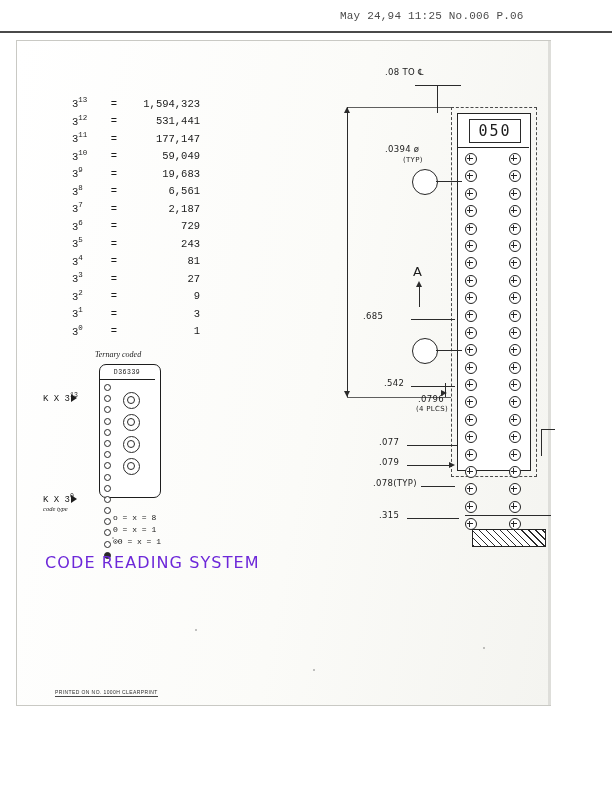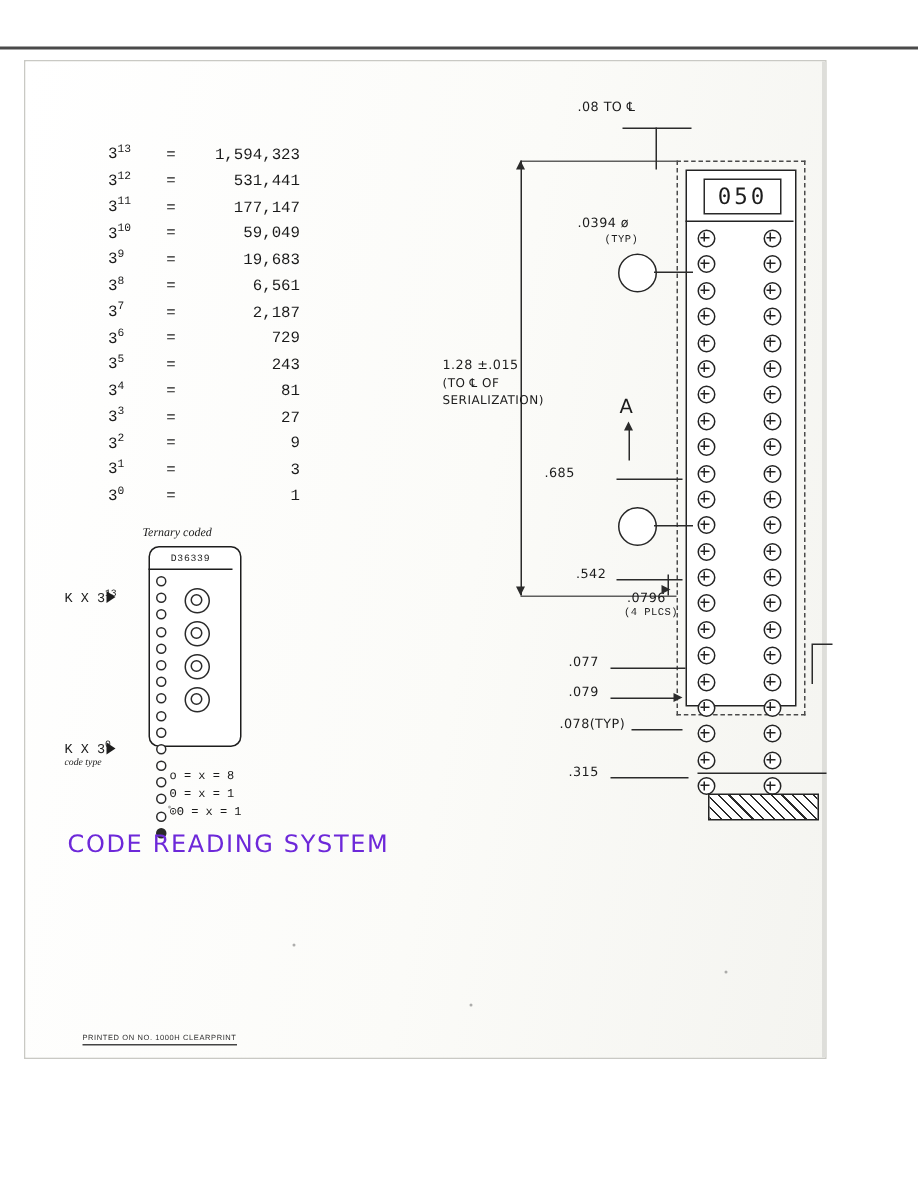--- a/index.html
+++ b/index.html
@@ -359,21 +359,21 @@
   .arrow-right { border-left: 6px solid #2b2b2b; }
 
   .dim {
     position: absolute;
     font-family: "DejaVu Sans", sans-serif;
     font-size: 8.5px;
     color: #1b1b1b;
     white-space: nowrap;
     letter-spacing: 0.3px;
   }
-  .dim.small { font-size: 7px; font-family: Liberation Mono, monospace; }
+  .dim.small { font-size: 7px; }
   .dim.multi { line-height: 11px; }
 
   .sect-a {
     position: absolute;
     font-family: "DejaVu Sans", sans-serif;
     font-size: 13px;
     color: #1b1b1b;
   }
 
   
@@ -419,20 +419,21 @@
     width: 2px; height: 2px;
     background: #6d6d6d;
     border-radius: 50%;
     opacity: 0.55;
   }
 </style>
 </head>
 <body>
 
 <div class="fax-header">
+  <div class="right">May 24,94 11:25 No.006 P.06</div>
 </div>
 <div class="header-rule"></div>
 
 <div class="sheet">
   <div class="sheet-shade"></div>
   <div class="sheet-edge-right"></div>
 
   <div class="pow-table">
     <div class="pow-row">
       <div class="pow-base">3<span class="exp">13</span></div>
@@ -665,25 +666,20 @@
   <div class="vline" style="left:420px; top:44px; height:28px;"></div>
 
   <div class="dim" style="left:368px; top:103px;">.0394 ø</div>
   <div class="dim small" style="left:386px; top:115px;">(TYP)</div>
 
   <div class="vline" style="left:330px; top:66px; height:290px;"></div>
   <div class="arrow-up" style="left:327px; top:66px;"></div>
   <div class="arrow-down" style="left:327px; top:350px;"></div>
   <div class="hline thin" style="left:330px; top:66px; width:104px;"></div>
   <div class="hline thin" style="left:330px; top:356px; width:104px;"></div>
-  <div class="dim multi" style="left:278px; top:198px;">
-    <div>1.28 ±.015</div>
-    <div class="hand" style="font-size:8px;">(TO ℄ OF</div>
-    <div class="hand" style="font-size:8px;">SERIALIZATION)</div>
-  </div>
 
   <div class="sect-a" style="left:396px; top:223px;">A</div>
   <div class="vline" style="left:402px; top:244px; height:22px;"></div>
   <div class="arrow-up" style="left:399px; top:240px;"></div>
 
   <div class="dim" style="left:346px; top:270px;">.685</div>
   <div class="hline" style="left:394px; top:278px; width:44px;"></div>
 
   <div class="dim" style="left:367px; top:337px;">.542</div>
   <div class="hline" style="left:394px; top:345px; width:44px;"></div>

